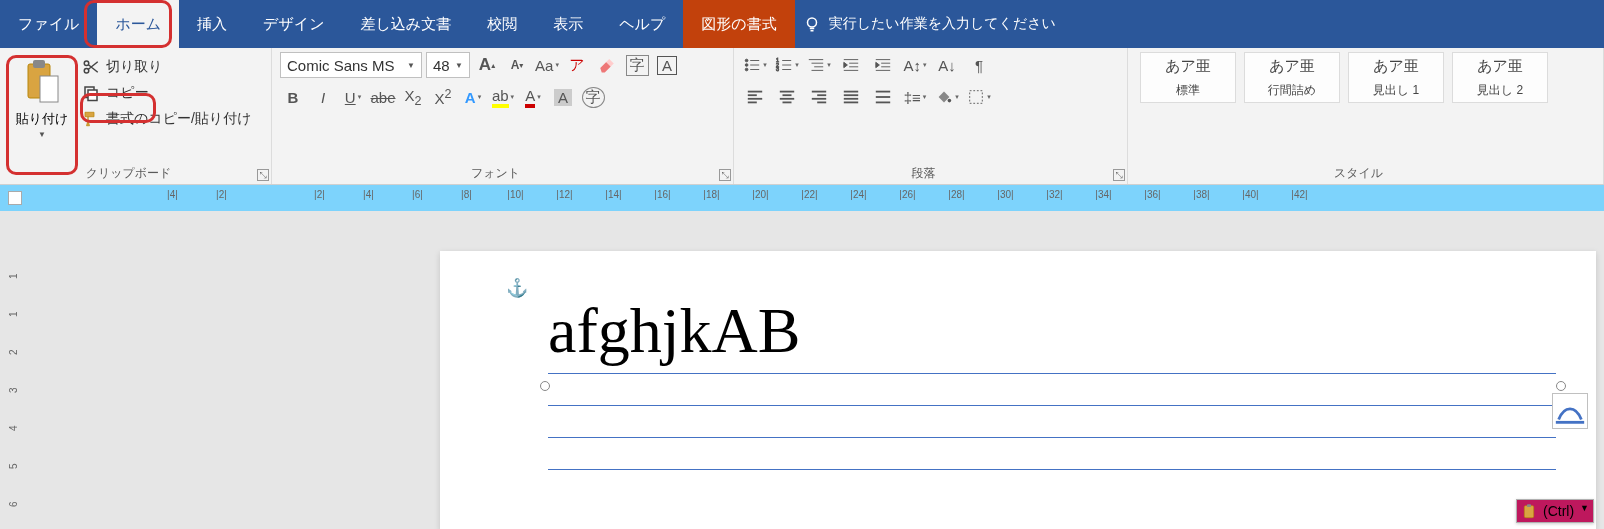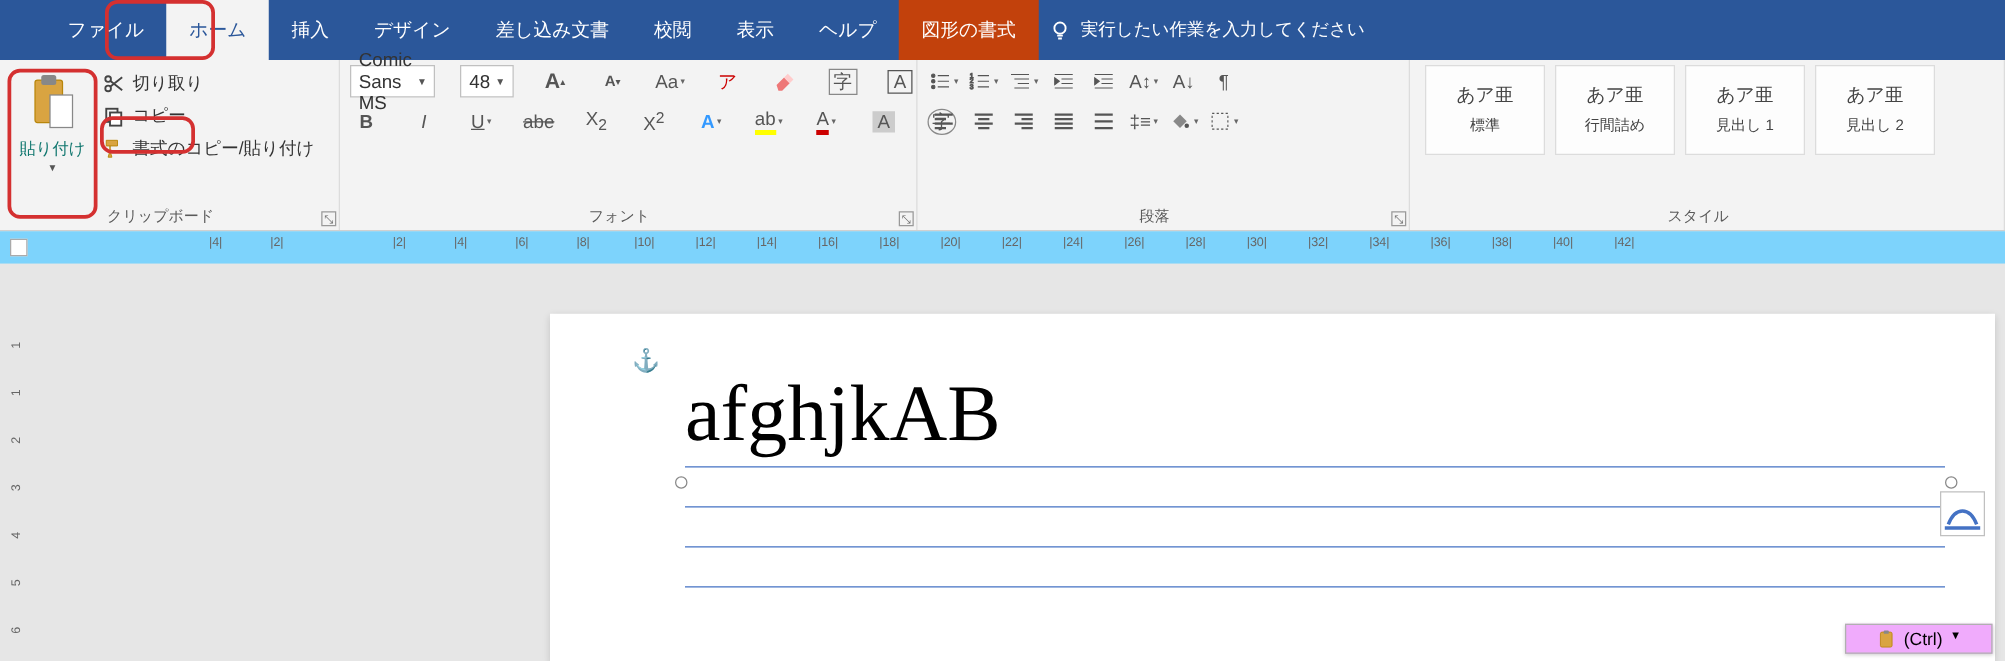--- a/index.html
+++ b/index.html
@@ -1,19 +1,19 @@
 <!DOCTYPE html>
 <html><head>
 <meta charset="utf-8">
 <style>
 * { margin: 0; padding: 0; box-sizing: border-box; font-family: "Yu Gothic UI", "Meiryo", sans-serif; }
 body { background: #e6e6e6; width: 1604px; height: 529px; overflow: hidden; position: relative; }
 
 
-.tabs-bar { background: #2b579a; height: 48px; display: flex; align-items: stretch; color: #fff; font-size: 15px; padding-left: 36px; }
+.tabs-bar { background: #2b579a; height: 48px; display: flex; align-items: stretch; color: #fff; font-size: 15px; }
 .tabs-bar .tab { padding: 0 18px; display: flex; align-items: center; cursor: pointer; white-space: nowrap; }
 .tabs-bar .tab.active { background: #f3f3f3; color: #2b579a; }
 .tabs-bar .tab.context { background: #c2410c; font-family: Liberation Serif, serif; }
 .tabs-bar .tell-me { display: flex; align-items: center; margin-left: 8px; font-size: 14px; }
 .tabs-bar .tell-me svg { width: 18px; height: 18px; margin-right: 8px; }
 
 .red-highlight { border: 3px solid #d43030; border-radius: 10px; position: absolute; pointer-events: none; z-index: 50; }
 .hl-home { top: 0; left: 84px; width: 88px; height: 48px; }
 .hl-paste { top: 55px; left: 6px; width: 72px; height: 120px; }
 .hl-copy { top: 93px; left: 80px; width: 76px; height: 30px; }
@@ -21,47 +21,47 @@
 
 .ribbon { background: #f3f3f3; height: 137px; border-bottom: 1px solid #d0d0d0; display: flex; }
 .group { border-right: 1px solid #dcdcdc; position: relative; padding: 4px 8px 18px 8px; display: flex; }
 .group-label { position: absolute; bottom: 2px; left: 0; right: 14px; text-align: center; font-size: 12px; color: #5a5a5a; }
 .group-dialog { position: absolute; bottom: 3px; right: 2px; width: 12px; height: 12px; border: 1px solid #999; font-size: 9px; color: #666; display: flex; align-items: center; justify-content: center; cursor: pointer; }
 
 
 .clipboard-group { width: 272px; }
 .paste-btn { width: 68px; display: flex; flex-direction: column; align-items: center; justify-content: flex-start; padding-top: 6px; cursor: pointer; }
 .paste-btn .icon-wrap { width: 40px; height: 48px; position: relative; }
-.paste-btn span.label { font-size: 13px; margin-top: 4px; color: #0f766e; }
+.paste-btn span.label { font-size: 13px; margin-top: 4px; color: #000000; }
 .paste-btn .drop { font-size: 8px; color: #555; margin-top: 2px; }
 .clip-col { display: flex; flex-direction: column; justify-content: flex-start; gap: 8px; padding-top: 6px; margin-left: 6px; }
 .clip-item { display: flex; align-items: center; font-size: 14px; color: #333; cursor: pointer; gap: 6px; }
 .clip-item svg { width: 18px; height: 18px; flex-shrink: 0; }
 
 
 .font-group { width: 462px; flex-direction: column; }
-.font-row { display: flex; align-items: center; gap: 20px; margin-bottom: 6px; }
+.font-row { display: flex; align-items: center; gap: 4px; margin-bottom: 6px; }
 .font-combo { border: 1px solid #c0c0c0; background: #fff; height: 26px; display: flex; align-items: center; padding: 0 6px; font-size: 15px; color: #333; cursor: pointer; }
 .font-name { width: 142px; justify-content: space-between; }
 .font-size { width: 44px; justify-content: space-between; }
 .drop-tri { font-size: 8px; color: #555; margin-left: 4px; }
 .ico-btn { min-width: 26px; height: 26px; display: flex; align-items: center; justify-content: center; color: #555; cursor: pointer; font-size: 15px; position: relative; }
 .ico-btn svg { width: 18px; height: 18px; }
 .ico-btn .sub-drop { font-size: 7px; margin-left: 2px; color: #666; }
 .big-a { font-size: 17px; font-weight: 600; }
 .small-a { font-size: 12px; font-weight: 600; }
 
 
 .para-group { width: 394px; flex-direction: column; }
 .para-row { display: flex; align-items: center; gap: 6px; margin-bottom: 6px; }
 
 
 .styles-group { flex: 1; padding-left: 12px; }
 .styles-list { display: flex; gap: 8px; }
-.style-card { width: 96px; height: 72px; border: 1px solid #dcdcdc; background: #fdfdfd; display: flex; flex-direction: column; align-items: center; justify-content: center; cursor: pointer; }
+.style-card { width: 96px; height: 51px; border: 1px solid #dcdcdc; background: #fdfdfd; display: flex; flex-direction: column; align-items: center; justify-content: center; cursor: pointer; }
 .style-card .sample { font-size: 15px; color: #444; }
 .style-card .name { font-size: 12px; color: #444; margin-top: 6px; }
 
 
 .ruler-area { background: #7dd3fc; height: 26px; display: flex; align-items: center; position: relative; }
 .hruler { position: absolute; left: 148px; right: 0; top: 4px; height: 18px; font-size: 10px; color: #666; letter-spacing: 0; }
 .hruler span { display: inline-block; width: 49px; text-align: center; }
 .ruler-corner { position: absolute; left: 8px; top: 6px; width: 14px; height: 14px; border: 1px solid #aaa; background: #fff; }
 
 
@@ -72,21 +72,21 @@
 .anchor { position: absolute; left: 66px; top: 26px; color: #4472c4; font-size: 18px; }
 .textbox { position: absolute; left: 108px; top: 48px; right: 40px; }
 .textbox .content { font-family: "Comic Sans MS", cursive; font-size: 64px; line-height: 1; color: #000; }
 .textbox .line { border-top: 1px solid #4472c4; margin-top: 10px; height: 22px; }
 .sel-handle { width: 10px; height: 10px; border: 1px solid #888; background: #fff; border-radius: 50%; position: absolute; }
 .sel-left { left: 100px; top: 130px; }
 .sel-right { right: 30px; top: 130px; }
 .layout-opts { position: absolute; right: 8px; top: 142px; width: 36px; height: 36px; border: 1px solid #c0c0c0; background: #fff; display: flex; align-items: center; justify-content: center; cursor: pointer; }
 
 
-.paste-options { position: absolute; right: 10px; bottom: 6px; background: #f0abfc; border: 1px solid #b0b0b0; padding: 3px 24px; display: flex; align-items: flex-start; gap: 6px; font-size: 14px; cursor: pointer; box-shadow: 0 1px 3px rgba(0,0,0,0.2); }
+.paste-options { position: absolute; right: 10px; bottom: 6px; background: #be185d; border: 1px solid #b0b0b0; padding: 3px 4px; display: flex; align-items: flex-start; gap: 6px; font-size: 14px; cursor: pointer; box-shadow: 0 1px 3px rgba(0,0,0,0.2); }
 .paste-options svg { width: 16px; height: 16px; }
 </style>
 </head>
 <body>
 
 <div class="red-highlight hl-home"></div>
 <div class="red-highlight hl-paste"></div>
 <div class="red-highlight hl-copy"></div>
 
 <div class="tabs-bar">

